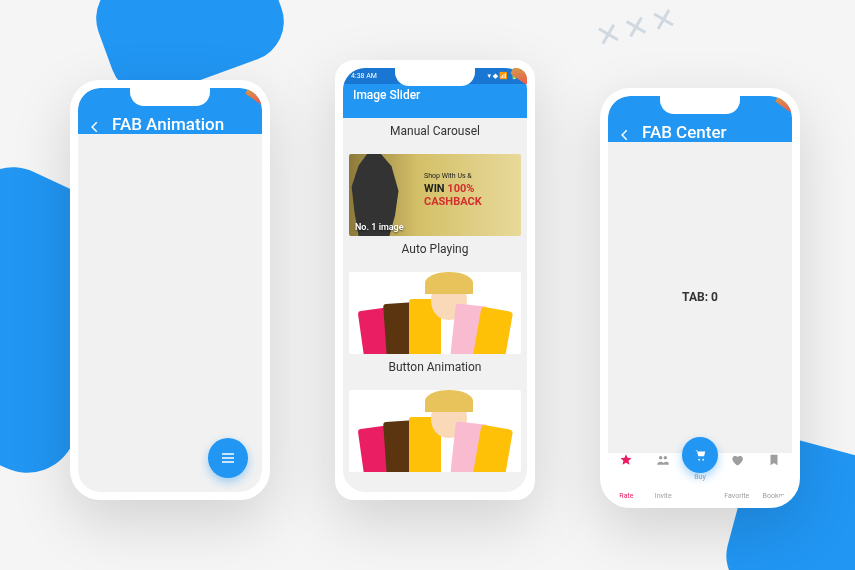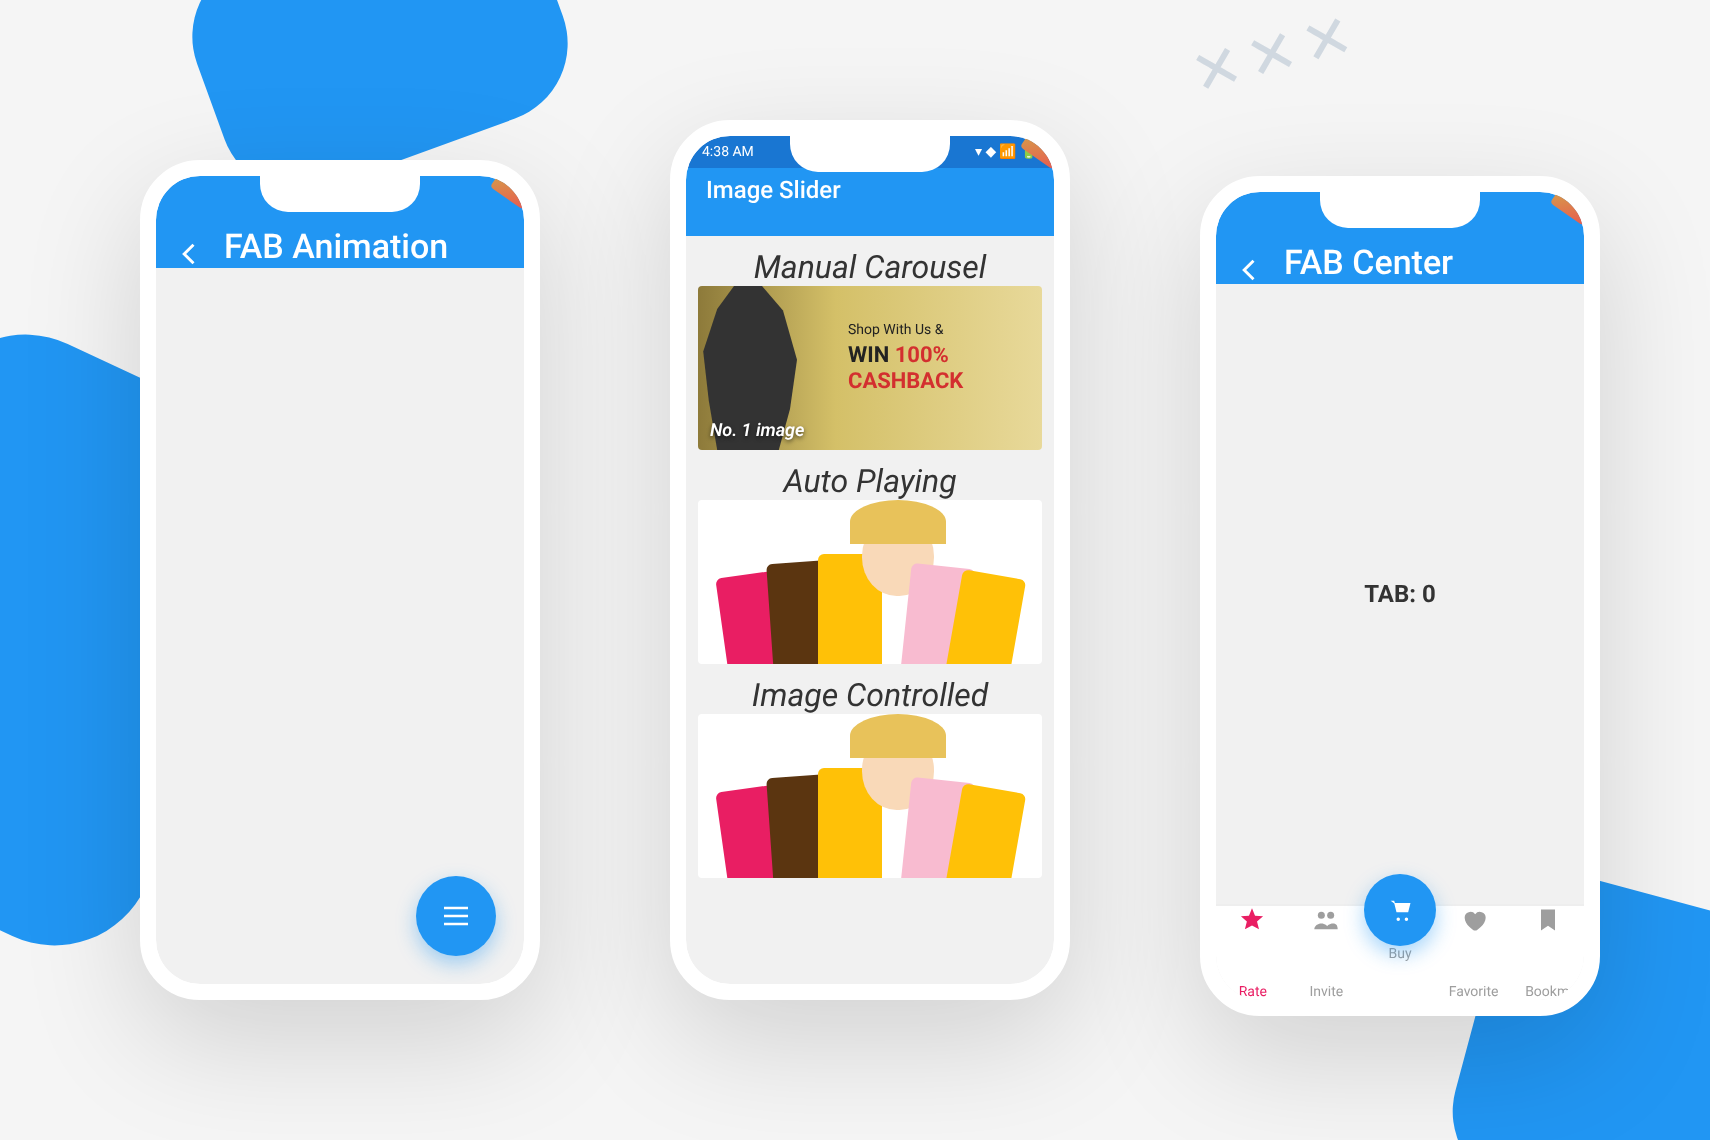--- a/index.html
+++ b/index.html
@@ -82,28 +82,28 @@
   right: 14px;
   width: 40px; height: 40px;
   background: #2196f3;
   border-radius: 50%;
   display: flex; align-items: center; justify-content: center;
   box-shadow: 0 4px 10px rgba(33,150,243,.4);
 }
 .fab svg { width: 16px; height: 16px; stroke: #fff; }
 
 
-.section-title { text-align: center; font-size: 16px; padding: 6px 0 0; color: #333; background: #f1f1f1; font-style: italic; }
+.section-title { text-align: center; font-size: 12px; padding: 6px 0 16px; color: #333; background: #f1f1f1; }
 .slide { position: relative; margin: 0 6px; height: 82px; border-radius: 2px; overflow: hidden; }
 .slide.banner { background: linear-gradient(90deg, #8d7a3a 0%, #d4c068 40%, #e8d99a 100%); }
 .slide.banner .person { position: absolute; left: -10px; bottom: 0; width: 70px; height: 82px; background:#333; clip-path: polygon(40% 0, 60% 0, 75% 15%, 85% 45%, 80% 75%, 72% 100%, 28% 100%, 22% 70%, 18% 40%, 28% 14%); }
 .slide.banner .txt { position: absolute; left: 75px; top: 18px; font-size: 7px; color:#222; }
 .slide.banner .txt strong { font-size: 11px; display:block; margin-top:2px; }
 .slide.banner .txt strong .red{ color:#d32f2f; }
-.slide.banner .caption { position: absolute; left: 6px; bottom: 4px; color: #fff; font-size: 9px; font-weight: 600; text-shadow: 0 1px 2px rgba(0,0,0,.6); font-style: italic;}
+.slide.banner .caption { position: absolute; left: 6px; bottom: 4px; color: #fff; font-size: 9px; font-weight: 600; text-shadow: 0 1px 2px rgba(0,0,0,.6);}
 .slide.bags { background: #fff; display:flex; justify-content:center; }
 .bags-img { position: relative; width: 160px; height: 82px; overflow:hidden; }
 .bag { position: absolute; bottom: -5px; width: 32px; height: 50px; border-radius: 3px 3px 0 0; }
 .bag.b1{ left: 6px; background:#e91e63; transform: rotate(-8deg); }
 .bag.b2{ left: 30px; background:#5b3510; transform: rotate(-4deg); height:56px; }
 .bag.b3{ left: 54px; background:#ffc107; height: 60px;}
 .bag.b5{ right: 30px; background:#f8bbd0; transform: rotate(6deg); height:54px;}
 .bag.b6{ right: 6px; background:#ffc107; transform: rotate(10deg);}
 .face { position: absolute; left: 76px; top: 8px; width: 36px; height: 40px; background: #f9d9b8; border-radius: 50% 50% 48% 48%; }
 .face::before { content:""; position:absolute; top:-8px; left:-6px; width:48px; height:22px; background:#e8c25a; border-radius:50% 50% 0 0;}
@@ -139,21 +139,21 @@
   width: 36px; height: 36px;
   background: #2196f3;
   border-radius: 50%;
   display:flex; align-items:center; justify-content:center;
   box-shadow: 0 4px 10px rgba(33,150,243,.4);
 }
 .bottom-nav .item.center .circle svg { fill:#fff; }
 .bottom-nav .item.center span { margin-top: 20px; }
 
 .phone.p1{ left: 70px; top: 80px; }
-.phone.p2{ left: 335px; top: 60px; height: 440px; }
+.phone.p2{ left: 335px; top: 60px; height: 440px; border-radius: 19px; }
 .phone.p3{ left: 600px; top: 88px; }
 
 .ribbon { position:absolute; right:-4px; top:2px; width:20px; height:10px; background:linear-gradient(135deg, #d4a14a, #e85a4f); transform:rotate(35deg); border-radius:2px; z-index:11;}
 </style>
 </head>
 <body>
 
 <div class="bg-shape-left"></div>
 <div class="bg-shape-top"></div>
 <div class="bg-shape-right"></div>
@@ -206,21 +206,21 @@
       <div class="bags-img">
         <div class="bag b1"></div>
           <div class="bag b2"></div>
           <div class="bag b3"></div>
         <div class="face"></div>
         <div class="bag b5"></div>
           <div class="bag b6"></div>
       </div>
     </div>
 
-    <div class="section-title">Image Controlled</div>
+    <div class="section-title">Button Animation</div>
     <div class="slide bags">
       <div class="bags-img">
         <div class="bag b1"></div>
           <div class="bag b2"></div>
           <div class="bag b3"></div>
         <div class="face"></div>
         <div class="bag b5"></div>
           <div class="bag b6"></div>
       </div>
     </div>

